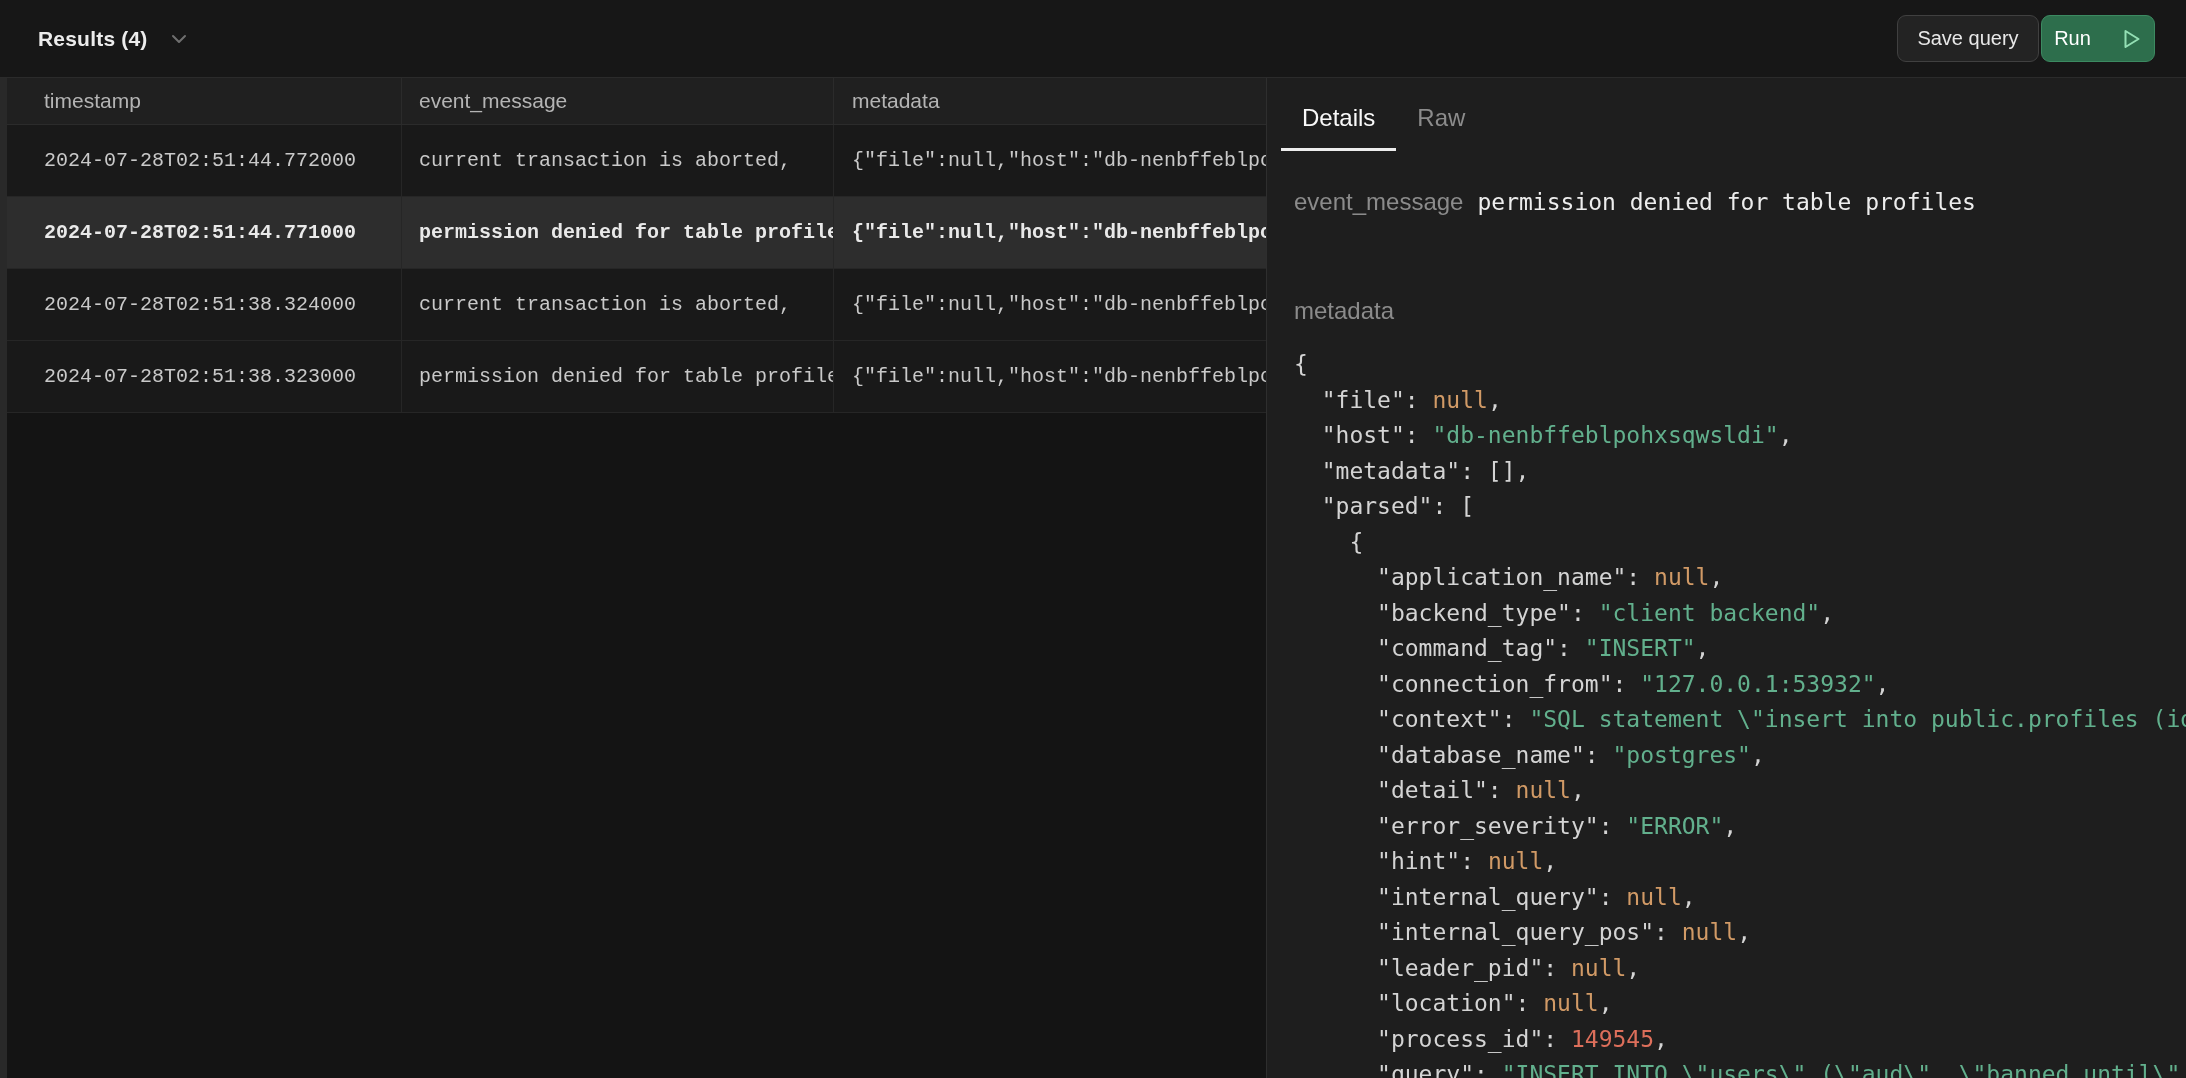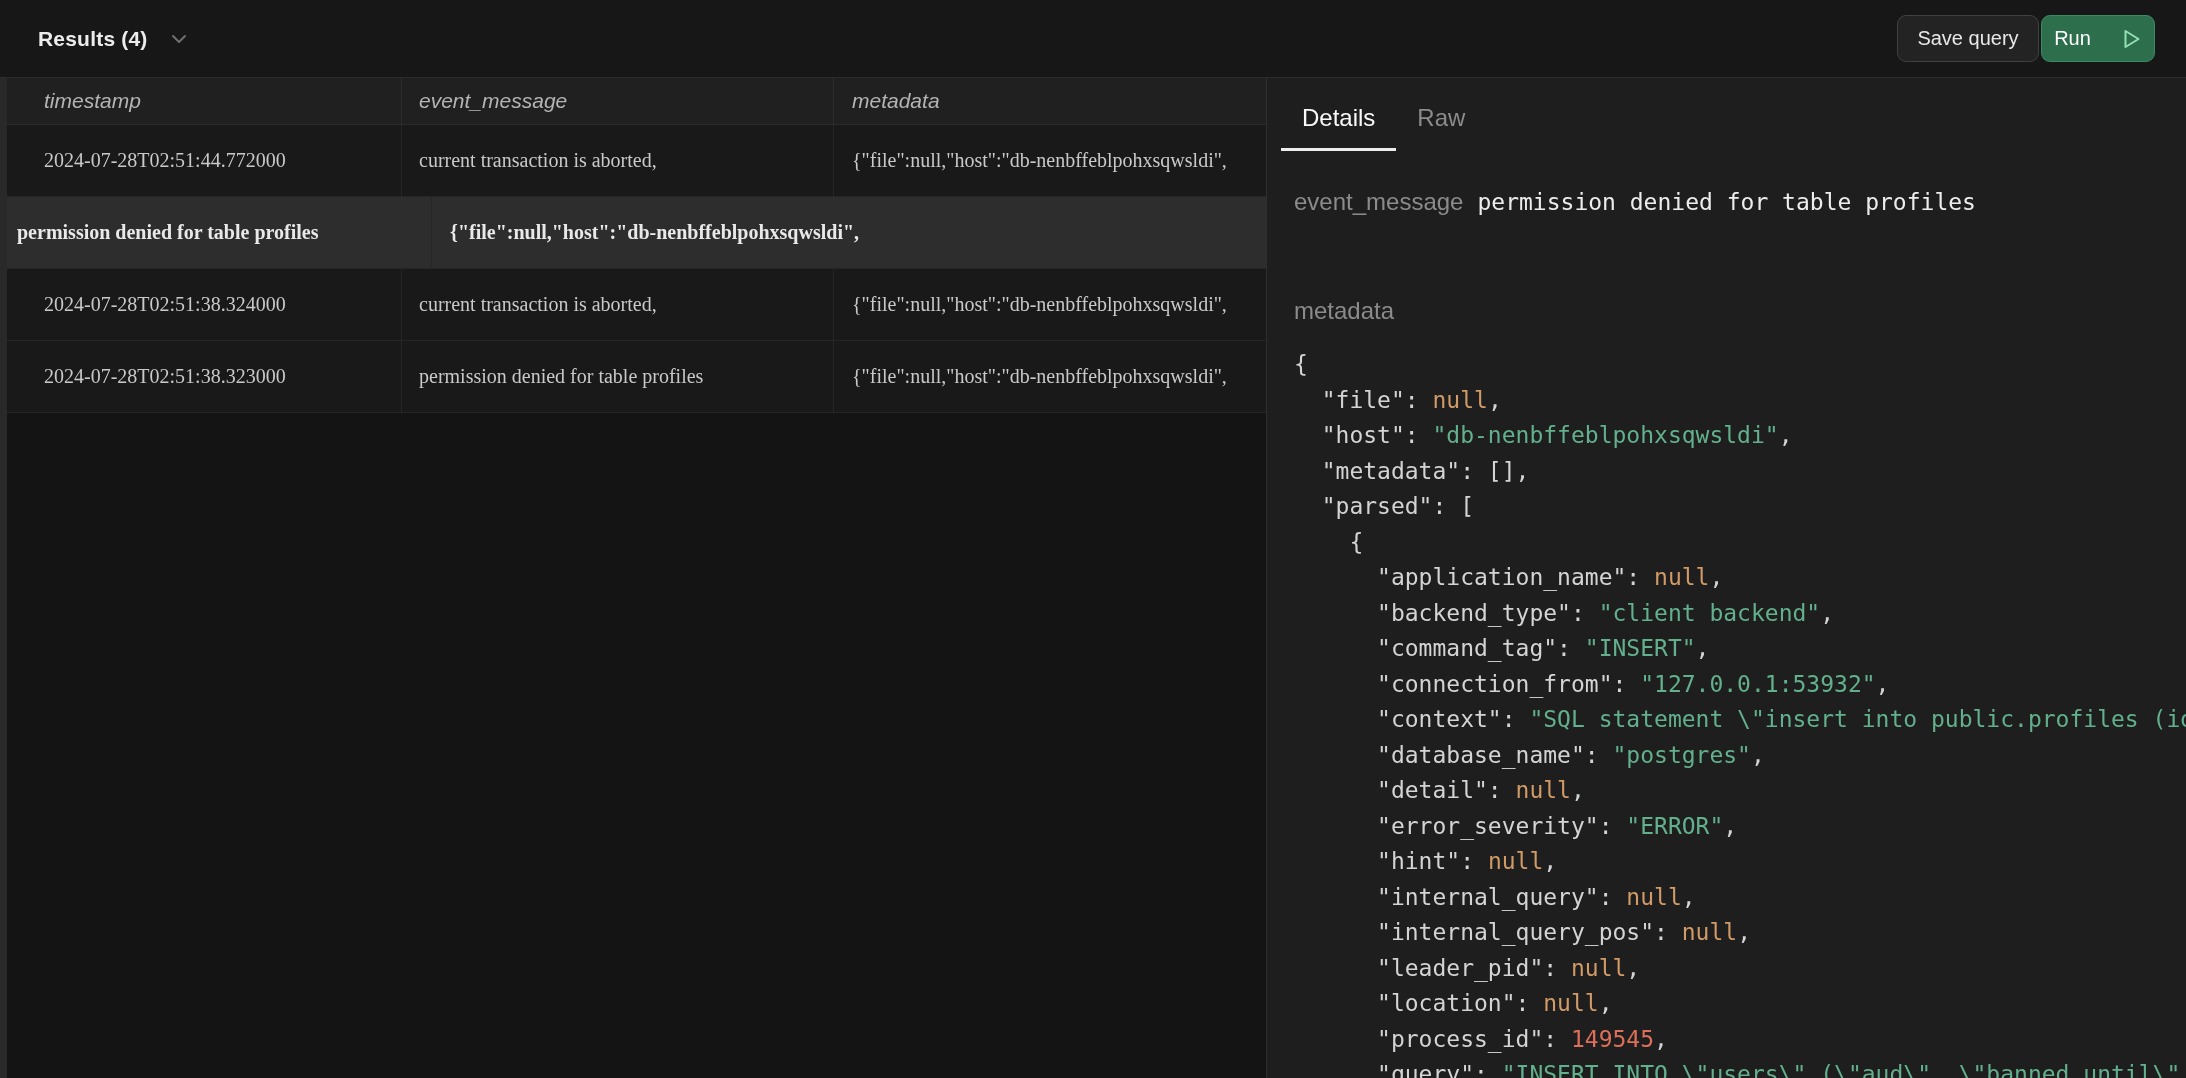--- a/index.html
+++ b/index.html
@@ -45,25 +45,25 @@
   
   .grid {
     position:absolute; left:0; top:0; width:1266px; height:1001px;
     background:#141414; overflow:hidden;
   }
   .thead {
     height:47px; background:#202020; border-bottom:1px solid #2b2b2b;
     display:flex; align-items:center;
     font-size:21px; color:#b4b4b4;
   }
-  .thead .cell { border-right:1px solid #2b2b2b; height:100%; display:flex; align-items:center;font-style:italic; }
+  .thead .cell { border-right:1px solid #2b2b2b; height:100%; display:flex; align-items:center; }
   .row {
     height:72px; display:flex; align-items:center;
     background:#191919; border-bottom:1px solid #262626;
-    font-family:Liberation Serif, serif;
+    font-family:Liberation Mono, monospace;
     font-size:20px; color:#c9c9c9; cursor:pointer;
   }
   .row .cell { border-right:1px solid #262626; height:100%; display:flex; align-items:center; }
   .row.selected { background:#2d2d2d; color:#e9e9e9; font-weight:bold; }
   .cell { overflow:hidden; white-space:pre; flex-shrink:0; }
   .col-ts   { width:402px; padding-left:44px; }
   .col-msg  { width:432px; padding-left:17px; }
   .col-meta { width:432px; padding-left:18px; border-right:none !important; }
   
   .panel {
@@ -134,20 +134,21 @@
       <div class="cell col-msg">event_message</div>
       <div class="cell col-meta">metadata</div>
     </div>
     <div id="tbody">
         <div class="row">
           <div class="cell col-ts">2024-07-28T02:51:44.772000</div>
           <div class="cell col-msg">current transaction is aborted,</div>
           <div class="cell col-meta">{"file":null,"host":"db-nenbffeblpohxsqwsldi",</div>
         </div>
         <div class="row selected">
+          <div class="cell col-ts">2024-07-28T02:51:44.771000</div>
           <div class="cell col-msg">permission denied for table profiles</div>
           <div class="cell col-meta">{"file":null,"host":"db-nenbffeblpohxsqwsldi",</div>
         </div>
         <div class="row">
           <div class="cell col-ts">2024-07-28T02:51:38.324000</div>
           <div class="cell col-msg">current transaction is aborted,</div>
           <div class="cell col-meta">{"file":null,"host":"db-nenbffeblpohxsqwsldi",</div>
         </div>
         <div class="row">
           <div class="cell col-ts">2024-07-28T02:51:38.323000</div>

